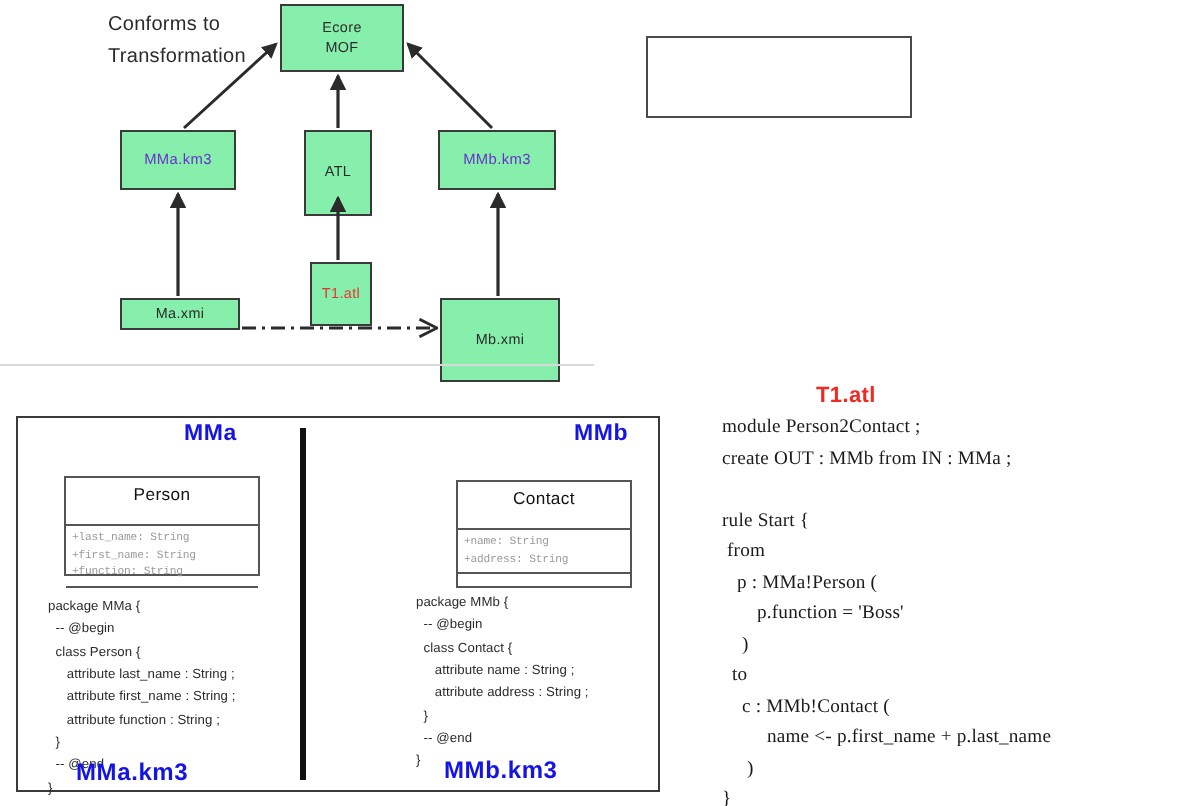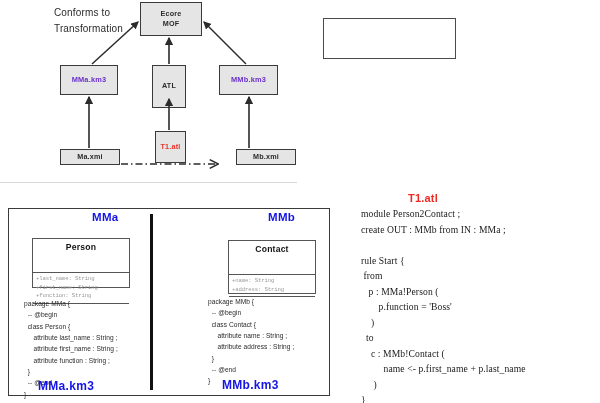--- a/index.html
+++ b/index.html
@@ -6,37 +6,36 @@
   body{
     width:600px;height:403px;position:relative;overflow:hidden;
     font-family:"Liberation Sans", sans-serif;
     color:#1a1a1a;
   }
   .stage{position:absolute;left:0;top:0;width:600px;height:403px;}
 
   
   .mbox{
     position:absolute;box-sizing:border-box;
-    border:1.3px solid #3a3a3a;background:#e5e5e5;
+    border:1.3px solid #3a3a3a;background:#86efac;
     display:flex;justify-content:center;
     flex-direction:column;
     font-size:7.2px;line-height:1.45;text-align:center;color:#2b2b2b;
     letter-spacing:.2px;
-    font-weight:bold;
   }
   .mbox.purple{color:#6a30cc;font-size:7.4px;}
   .mbox.red{color:#e8342c;font-size:7.2px;}
 
   #box-ecore{left:140px;top:2px;width:62px;height:34px;}
   #box-mma-km3{left:60px;top:65px;width:58px;height:30px;}
   #box-atl{left:152px;top:65px;width:34px;height:43px;}
   #box-mmb-km3{left:219px;top:65px;width:59px;height:30px;}
   #box-t1-atl{left:155px;top:131px;width:31px;height:32px;}
   #box-ma-xmi{left:60px;top:149px;width:60px;height:16px;}
-  #box-mb-xmi{left:236px;top:149px;width:60px;height:16px;}
+  #box-mb-xmi{left:220px;top:149px;width:60px;height:42px;}
 
   .mega-underline{
     position:absolute;left:0px;top:182px;width:297px;height:1px;
     background:#d8d8d8;
   }
 
   
   #legend{
     position:absolute;left:323px;top:18px;width:133px;height:41px;
     box-sizing:border-box;border:1.3px solid #4a4a4a;background:#fff;
@@ -56,38 +55,38 @@
   #mm-divider{
     position:absolute;left:150px;top:214px;width:2.6px;height:176px;
     background:#111111;
   }
   .mm-title{
     position:absolute;font-weight:bold;color:#1414e6;font-size:11.5px;
     letter-spacing:.3px;
     margin-left:44px;
   }
   #mma-title{left:48px;top:211px;}
-  #mmb-title{left:224px;top:211px;}
+  #mmb-title{left:243px;top:211px;}
   .mm-file{
     position:absolute;font-weight:bold;color:#1414e6;font-size:12px;
     letter-spacing:.3px;
   }
   #mma-file{left:38px;top:379px;}
   #mmb-file{left:222px;top:378px;}
 
   
   .uml{
     position:absolute;box-sizing:border-box;
     border:1.2px solid #555;background:#fff;
   }
   #uml-person{left:32px;top:238px;width:98px;height:50px;}
   #uml-contact{left:228px;top:240px;width:88px;height:54px;}
   .uml-name{
-    font-weight:bold;font-size:8.6px;text-align:center;color:#111;
-    padding:3px 0 20px 0;border-bottom:1.2px solid #555;letter-spacing:.2px;
+    font-weight:normal;font-size:8.6px;text-align:center;color:#111;
+    padding:3px 0 10px 0;border-bottom:1.2px solid #555;letter-spacing:.2px;
   }
   .uml-attrs{padding:2px 0 2px 3px;border-bottom:1.2px solid #555;}
   .uml-attr{
     font-size:5.6px;color:#9a9a9a;line-height:1.55;white-space:nowrap;
     font-family:"Liberation Mono", monospace;letter-spacing:-0.1px;
   }
   .uml-ops{height:5px;}
 
   
   .code-km3{

